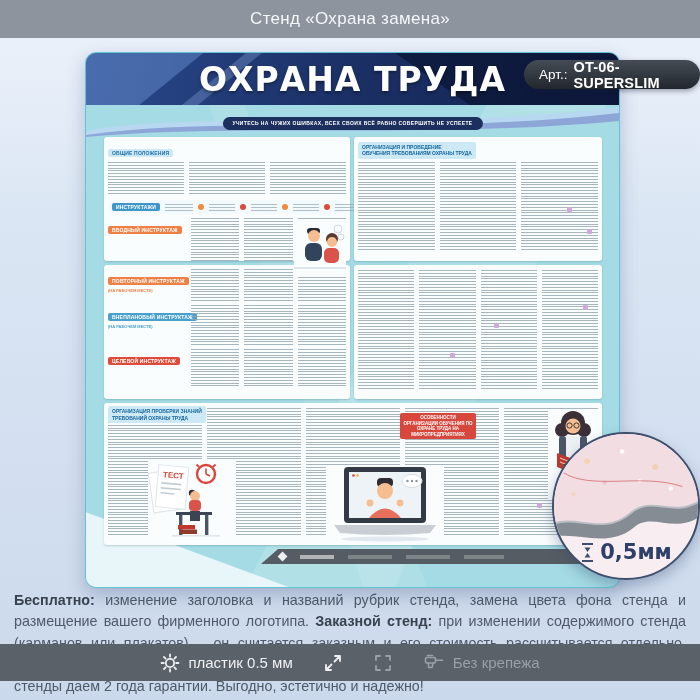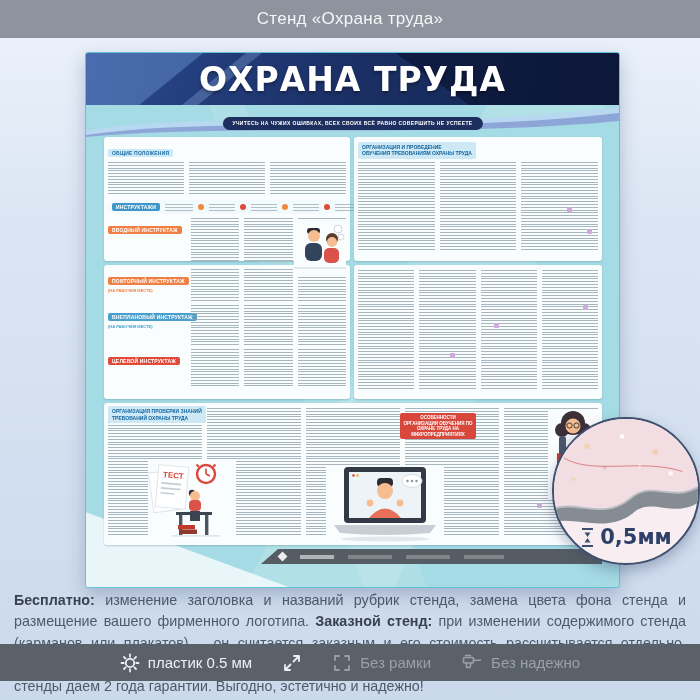--- a/index.html
+++ b/index.html
@@ -7,21 +7,21 @@
   #app{position:relative;width:700px;height:700px;overflow:hidden;
        background:linear-gradient(180deg,#eef3fb 0%,#dbe6f4 30%,#cbd9ec 100%);}
 
   
   .topbar{position:absolute;left:0;top:0;width:700px;height:38px;background:#8d949d;
           display:flex;align-items:center;justify-content:center;
           color:#f5f7f9;font-size:17px;letter-spacing:.3px;}
 
   
   .stand{position:absolute;left:85px;top:52px;width:533px;height:534px;background:#a5dbe4;
-         border:1.5px solid #62c3d6;border-radius:3px;overflow:hidden;z-index:1;
+         border:1.5px solid #62c3d6;border-radius:11px;overflow:hidden;z-index:1;
          box-shadow:0 7px 18px rgba(60,80,120,.30);}
   .band{position:absolute;left:0;top:0;width:533px;height:52px;
         background:linear-gradient(105deg,#2a4a8e 0%,#1b3066 48%,#13234e 100%);}
   .band>div{position:absolute;inset:0}
   .bs1{clip-path:polygon(0 0,22% 0,10% 100%,0 100%);background:rgba(110,150,215,.45)}
   .bs2{clip-path:polygon(58% 0,100% 0,100% 100%,72% 100%);background:rgba(8,14,40,.55)}
   .bs3{clip-path:polygon(30% 0,33% 0,21% 100%,18% 100%);background:rgba(160,190,240,.28)}
   .stand-title{position:absolute;left:0;top:2px;width:533px;height:50px;line-height:50px;
         text-align:center;color:#fff;font-family:"DejaVu Sans","Liberation Sans",sans-serif;
         font-weight:800;font-size:33px;letter-spacing:1px;text-shadow:0 2px 3px rgba(0,0,0,.35);}
@@ -70,21 +70,21 @@
   .rdash{height:4px;background:rgba(255,255,255,.55);flex:none}
 
   
   .badge{position:absolute;left:524px;top:60px;height:29px;z-index:5;display:flex;
          align-items:center;gap:6px;padding:0 15px;border-radius:15px;color:#fff;
          background:linear-gradient(180deg,#454c55,#22272e);font-size:13.5px;
          box-shadow:0 2px 5px rgba(20,30,50,.4);}
   .badge b{font-size:14.5px;letter-spacing:.2px}
 
   
-  .circle{position:absolute;left:552px;top:417px;width:148px;height:148px;border-radius:50%;
+  .circle{position:absolute;left:552px;top:432px;width:148px;height:148px;border-radius:50%;
           background:#f8eef1;border:2px solid #3f4f6e;overflow:hidden;z-index:6;
           box-shadow:0 6px 14px rgba(50,70,110,.35);box-sizing:border-box}
   .thick{position:absolute;left:0;bottom:14px;width:100%;display:flex;align-items:center;
          justify-content:center;gap:5px;color:#2e3f68;
          font-family:"DejaVu Sans","Liberation Sans",sans-serif;font-weight:800;font-size:21px;}
 
   
   .desc{position:absolute;left:14px;top:590px;width:672px;color:#4e5a68;font-size:14.3px;
         line-height:1.5;text-align:justify}
   .desc b{color:#39434f}
@@ -95,21 +95,21 @@
   .fitem{display:flex;align-items:center;gap:8px;font-size:15px;color:#eef0f3}
   .fitem.muted{color:#9aa0a8}
   .fitem svg{display:block}
 </style>
 </head>
 <body>
 
 <div id="app">
 
   <div class="topbar">
-    <span>Стенд «Охрана труда»</span>
+    <span>Стенд «Охрана замена»</span>
   </div>
 
   <div class="stand">
     <div class="ray1"></div>
     <div class="ray2"></div>
     <div class="wedge"></div>
 
     <div class="band">
       <div class="bs1"></div>
         <div class="bs2"></div>
@@ -307,20 +307,24 @@
 
     <div class="ribbon">
       <div class="diamond"></div>
       <div class="rdash" style="width:34px"></div>
       <div class="rdash" style="width:44px;opacity:.45"></div>
       <div class="rdash" style="width:44px;opacity:.45"></div>
       <div class="rdash" style="width:40px;opacity:.45"></div>
     </div>
   </div>
 
+  <div class="badge">
+    <span>Арт.:</span>
+    <b>OT-06-SUPERSLIM</b>
+  </div>
 
   <div class="circle">
     <svg style="position:absolute;inset:0" viewBox="0 0 148 148">
       <path d="M0,0 H148 V70 C120,86 100,62 78,82 C52,104 24,84 0,92 Z" fill="#f2dde3"></path>
       <circle cx="34" cy="28" r="3" fill="#f3d3a8" opacity=".8"></circle>
       <circle cx="70" cy="18" r="2.4" fill="#fff" opacity=".9"></circle>
       <circle cx="104" cy="34" r="3" fill="#f0c9a0" opacity=".7"></circle>
       <circle cx="52" cy="50" r="2" fill="#e8b9c2" opacity=".8"></circle>
       <circle cx="120" cy="56" r="2.4" fill="#fff" opacity=".8"></circle>
       <circle cx="20" cy="62" r="2.2" fill="#f3d3a8" opacity=".7"></circle>
@@ -363,26 +367,25 @@
     </div>
     <div class="fitem">
       <svg width="20" height="20" viewBox="0 0 20 20" fill="none" stroke="currentColor" stroke-width="1.8" stroke-linecap="round" stroke-linejoin="round">
         <path d="M12 3 h5 v5 M17 3 l-5.5 5.5 M8 17 H3 v-5 M3 17 l5.5-5.5"></path>
       </svg>
     </div>
     <div class="fitem muted">
       <svg width="20" height="20" viewBox="0 0 20 20" fill="none" stroke="currentColor" stroke-width="1.8" stroke-linecap="round" stroke-linejoin="round">
         <path d="M3 7 V3 h4 M13 3 h4 v4 M17 13 v4 h-4 M7 17 H3 v-4"></path>
       </svg>
-      <span>Без рамки</span>
     </div>
     <div class="fitem muted">
       <svg width="22" height="20" viewBox="0 0 22 20" fill="none" stroke="currentColor" stroke-width="1.6" stroke-linecap="round" stroke-linejoin="round">
         <rect x="2.5" y="4.5" width="10" height="5.5" rx="1.2"></rect>
         <path d="M5.5 10 v4.5 h3.5 l1-4.5"></path>
         <path d="M12.5 7.2 h4.5 M17 7.2 l2.5 0"></path>
         <path d="M4.5 2.5 h5"></path>
       </svg>
-      <span>Без надежно</span>
+      <span>Без крепежа</span>
     </div>
   </div>
 
 </div>
 
 </body></html>

